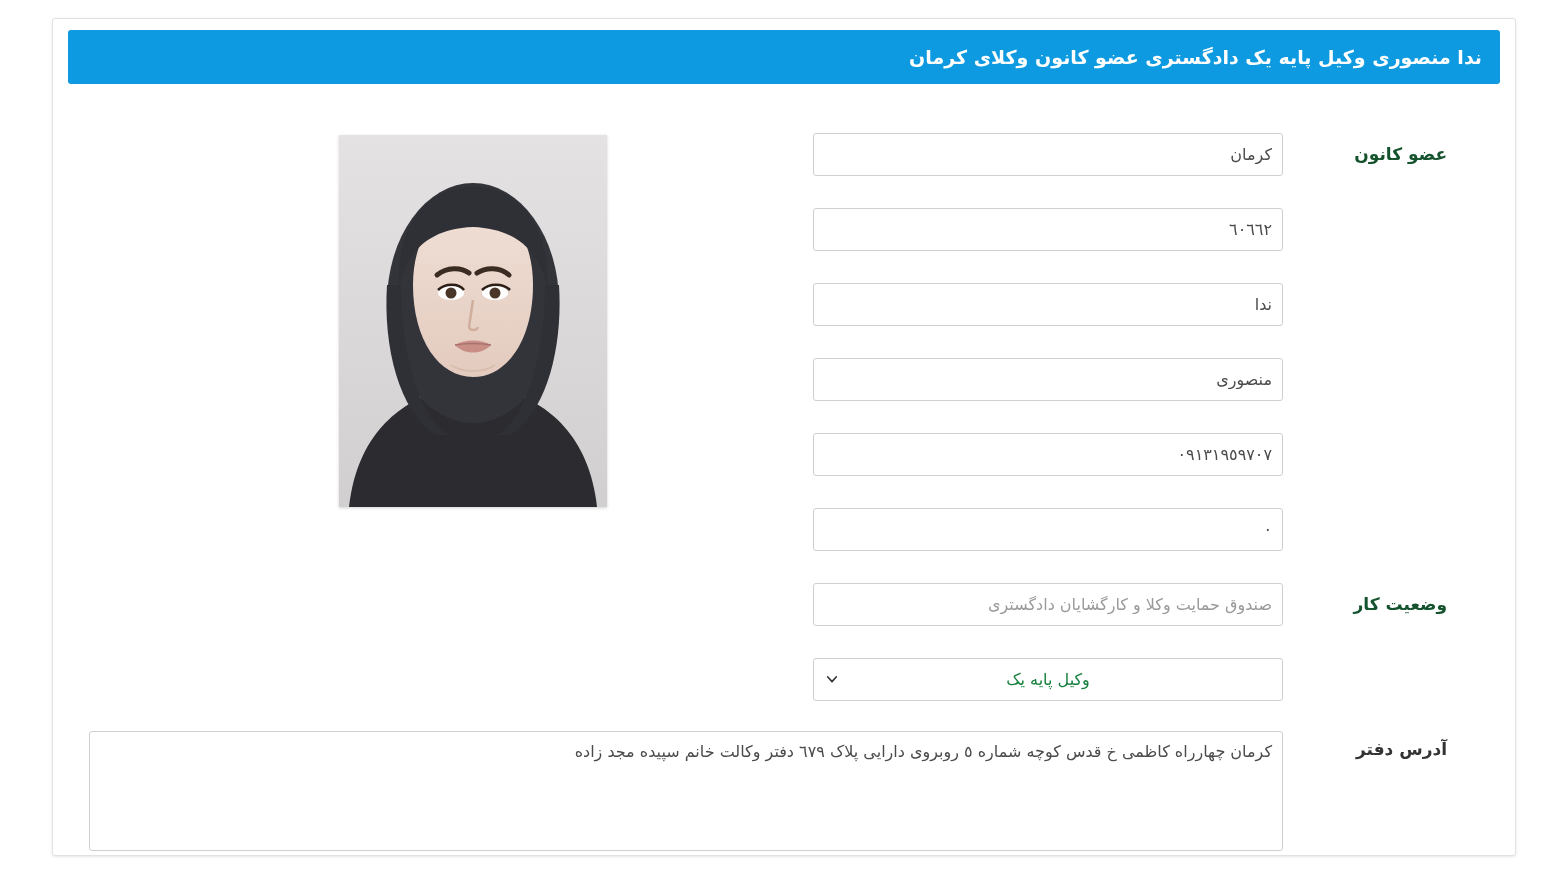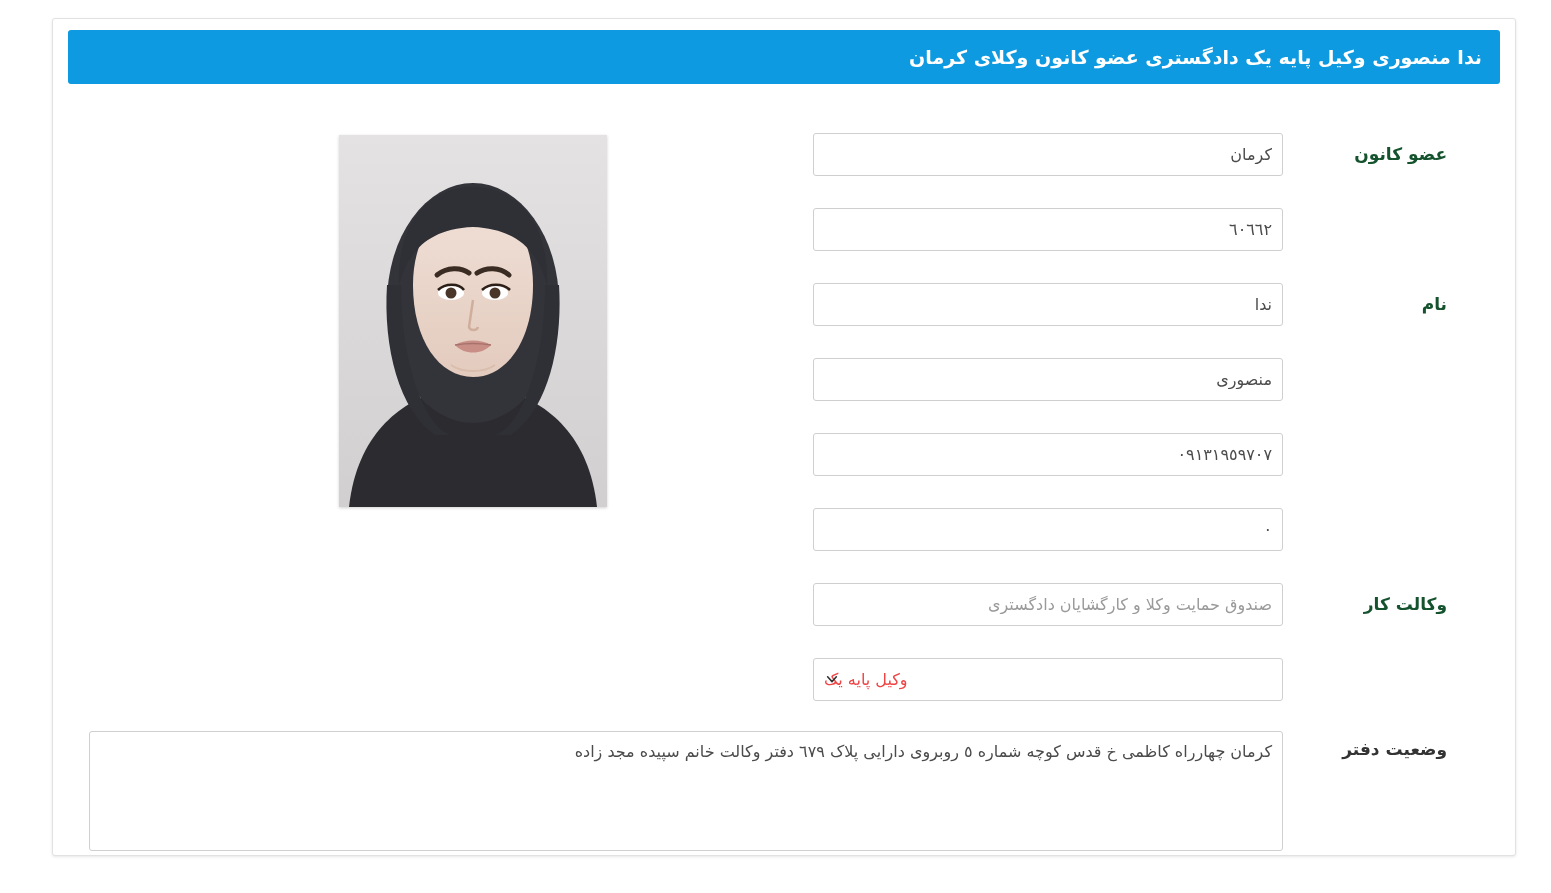--- a/index.html
+++ b/index.html
@@ -110,23 +110,23 @@
     width: 470px;
     height: 43px;
   }
   .select-box {
     width: 100%;
     height: 100%;
     box-sizing: border-box;
     border: 1px solid #cfcfcf;
     border-radius: 3px;
     background: #ffffff;
-    color: #ef4444;
+    color: #15803d;
     font-size: 16px;
-    text-align: left;
+    text-align: center;
     direction: rtl;
     padding: 0 10px;
     line-height: 41px;
   }
   .chevron {
     position: absolute;
     left: 12px;
     top: 14px;
     width: 14px;
     height: 14px;
@@ -239,50 +239,49 @@
       <div class="field-row" style="top:32px; right:0; left:0;">
         <div class="field-label">عضو کانون</div>
         <input class="field-input" type="text" value="کرمان" style="">
       </div>
 
       <div class="field-row" style="top:107px; right:0; left:0;">
         <input class="field-input" type="text" value="٦٠٦٦٢" style="">
       </div>
 
       <div class="field-row" style="top:182px; right:0; left:0;">
-        <div class="field-label">نام</div>
         <input class="field-input" type="text" value="ندا" style="">
       </div>
 
       <div class="field-row" style="top:257px; right:0; left:0;">
         <input class="field-input" type="text" value="منصوری" style="">
       </div>
 
       <div class="field-row" style="top:332px; right:0; left:0;">
         <input class="field-input" type="text" value="٠٩١٣١٩٥٩٧٠٧" style="">
       </div>
 
       <div class="field-row" style="top:407px; right:0; left:0;">
         <input class="field-input" type="text" value="٠" style="">
       </div>
 
       <div class="field-row" style="top:482px; right:0; left:0;">
-        <div class="field-label">وکالت کار</div>
+        <div class="field-label">وضعیت کار</div>
         <input class="field-input placeholderish" type="text" value="صندوق حمایت وکلا و کارگشایان دادگستری" style="">
       </div>
 
       <div class="field-row" style="top:557px; right:0; left:0;">
         <div class="select-wrap">
           <div class="select-box">وکیل پایه یک</div>
           <svg class="chevron" viewBox="0 0 16 16">
             <path d="M3 5.5 L8 11 L13 5.5" stroke="#333333" stroke-width="1.8" fill="none" stroke-linecap="round" stroke-linejoin="round"></path>
           </svg>
         </div>
       </div>
 
       <div style="position:absolute; top:632px; right:0; left:0; height:130px;">
-        <div class="textarea-label">وضعیت دفتر</div>
+        <div class="textarea-label">آدرس دفتر</div>
         <textarea class="address-textarea" style="">کرمان چهارراه کاظمی خ قدس کوچه شماره ٥ روبروی دارایی پلاک ٦٧٩ دفتر وکالت خانم سپیده مجد زاده</textarea>
       </div>
 
     </div>
   </div>
 </div>
 
 </body></html>

